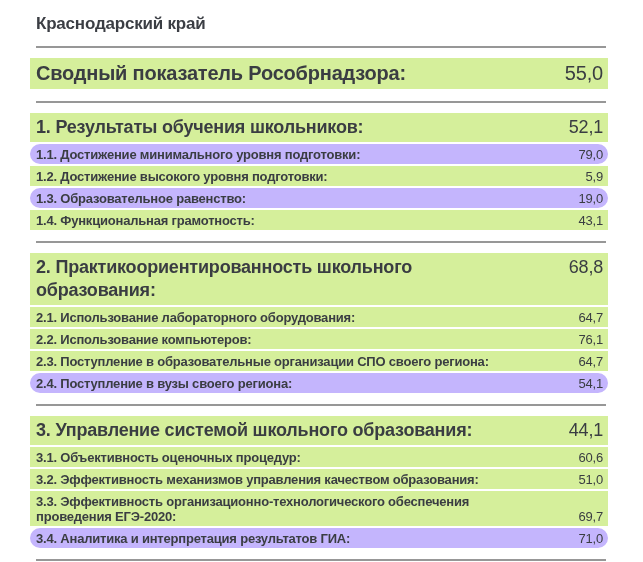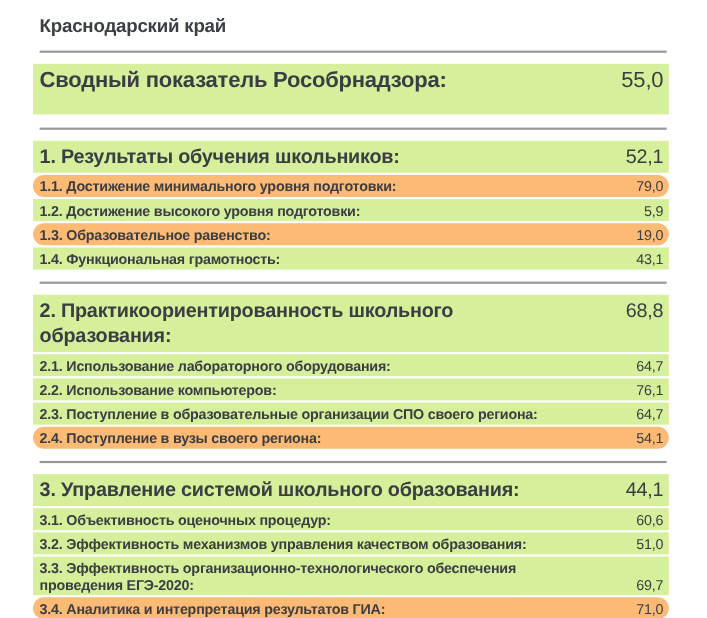--- a/index.html
+++ b/index.html
@@ -12,35 +12,35 @@
   .title{
     margin:0;padding:14px 36px 0 36px;
     font-size:17px;font-weight:bold;color:#3b3e44;line-height:20px;
   }
   .rule{height:2px;background:#979797;margin:12px 37px 0 36px;}
   .rule.after-rows{margin-top:11px;}
   .bar{
     display:flex;align-items:flex-start;justify-content:space-between;
     margin:10px 35px 0 30px;background:#d5ef9b;
   }
-  .bar.summary{padding:4px 5px 19px 6px;}
+  .bar.summary{padding:4px 5px 4px 6px;}
   .bar.summary .lbl{font-size:20px;font-weight:bold;line-height:23px;}
   .bar.summary .val{font-size:20px;line-height:23px;}
   .bar.sec-header{padding:3px 5px 3px 6px;gap:17px;}
   .bar.sec-header .lbl{font-size:18px;font-weight:bold;line-height:23px;max-width:500px;}
   .bar.sec-header .val{font-size:18px;line-height:23px;}
   .row{
     display:flex;align-items:flex-start;justify-content:space-between;
     margin:2px 35px 0 30px;padding:2.5px 5px 2.5px 6px;
   }
   .row .rlbl{font-size:13px;font-weight:bold;line-height:15px;max-width:500px;}
   .row .rval{font-size:13px;line-height:15px;white-space:nowrap;}
   .val,.rval{margin-left:12px;flex-shrink:0;}
   .hl-green{background:#d5ef9b;align-items:flex-end;}
-  .hl-yellow{background:#fdba74;border-radius:10px;}
+  .hl-yellow{background:#c4b5fd;border-radius:10px;}
 </style>
 </head>
 <body>
 
 <div class="page">
 
   <h1 class="title">Краснодарский край</h1>
   <div class="rule"></div>
 
   <div class="bar summary">

